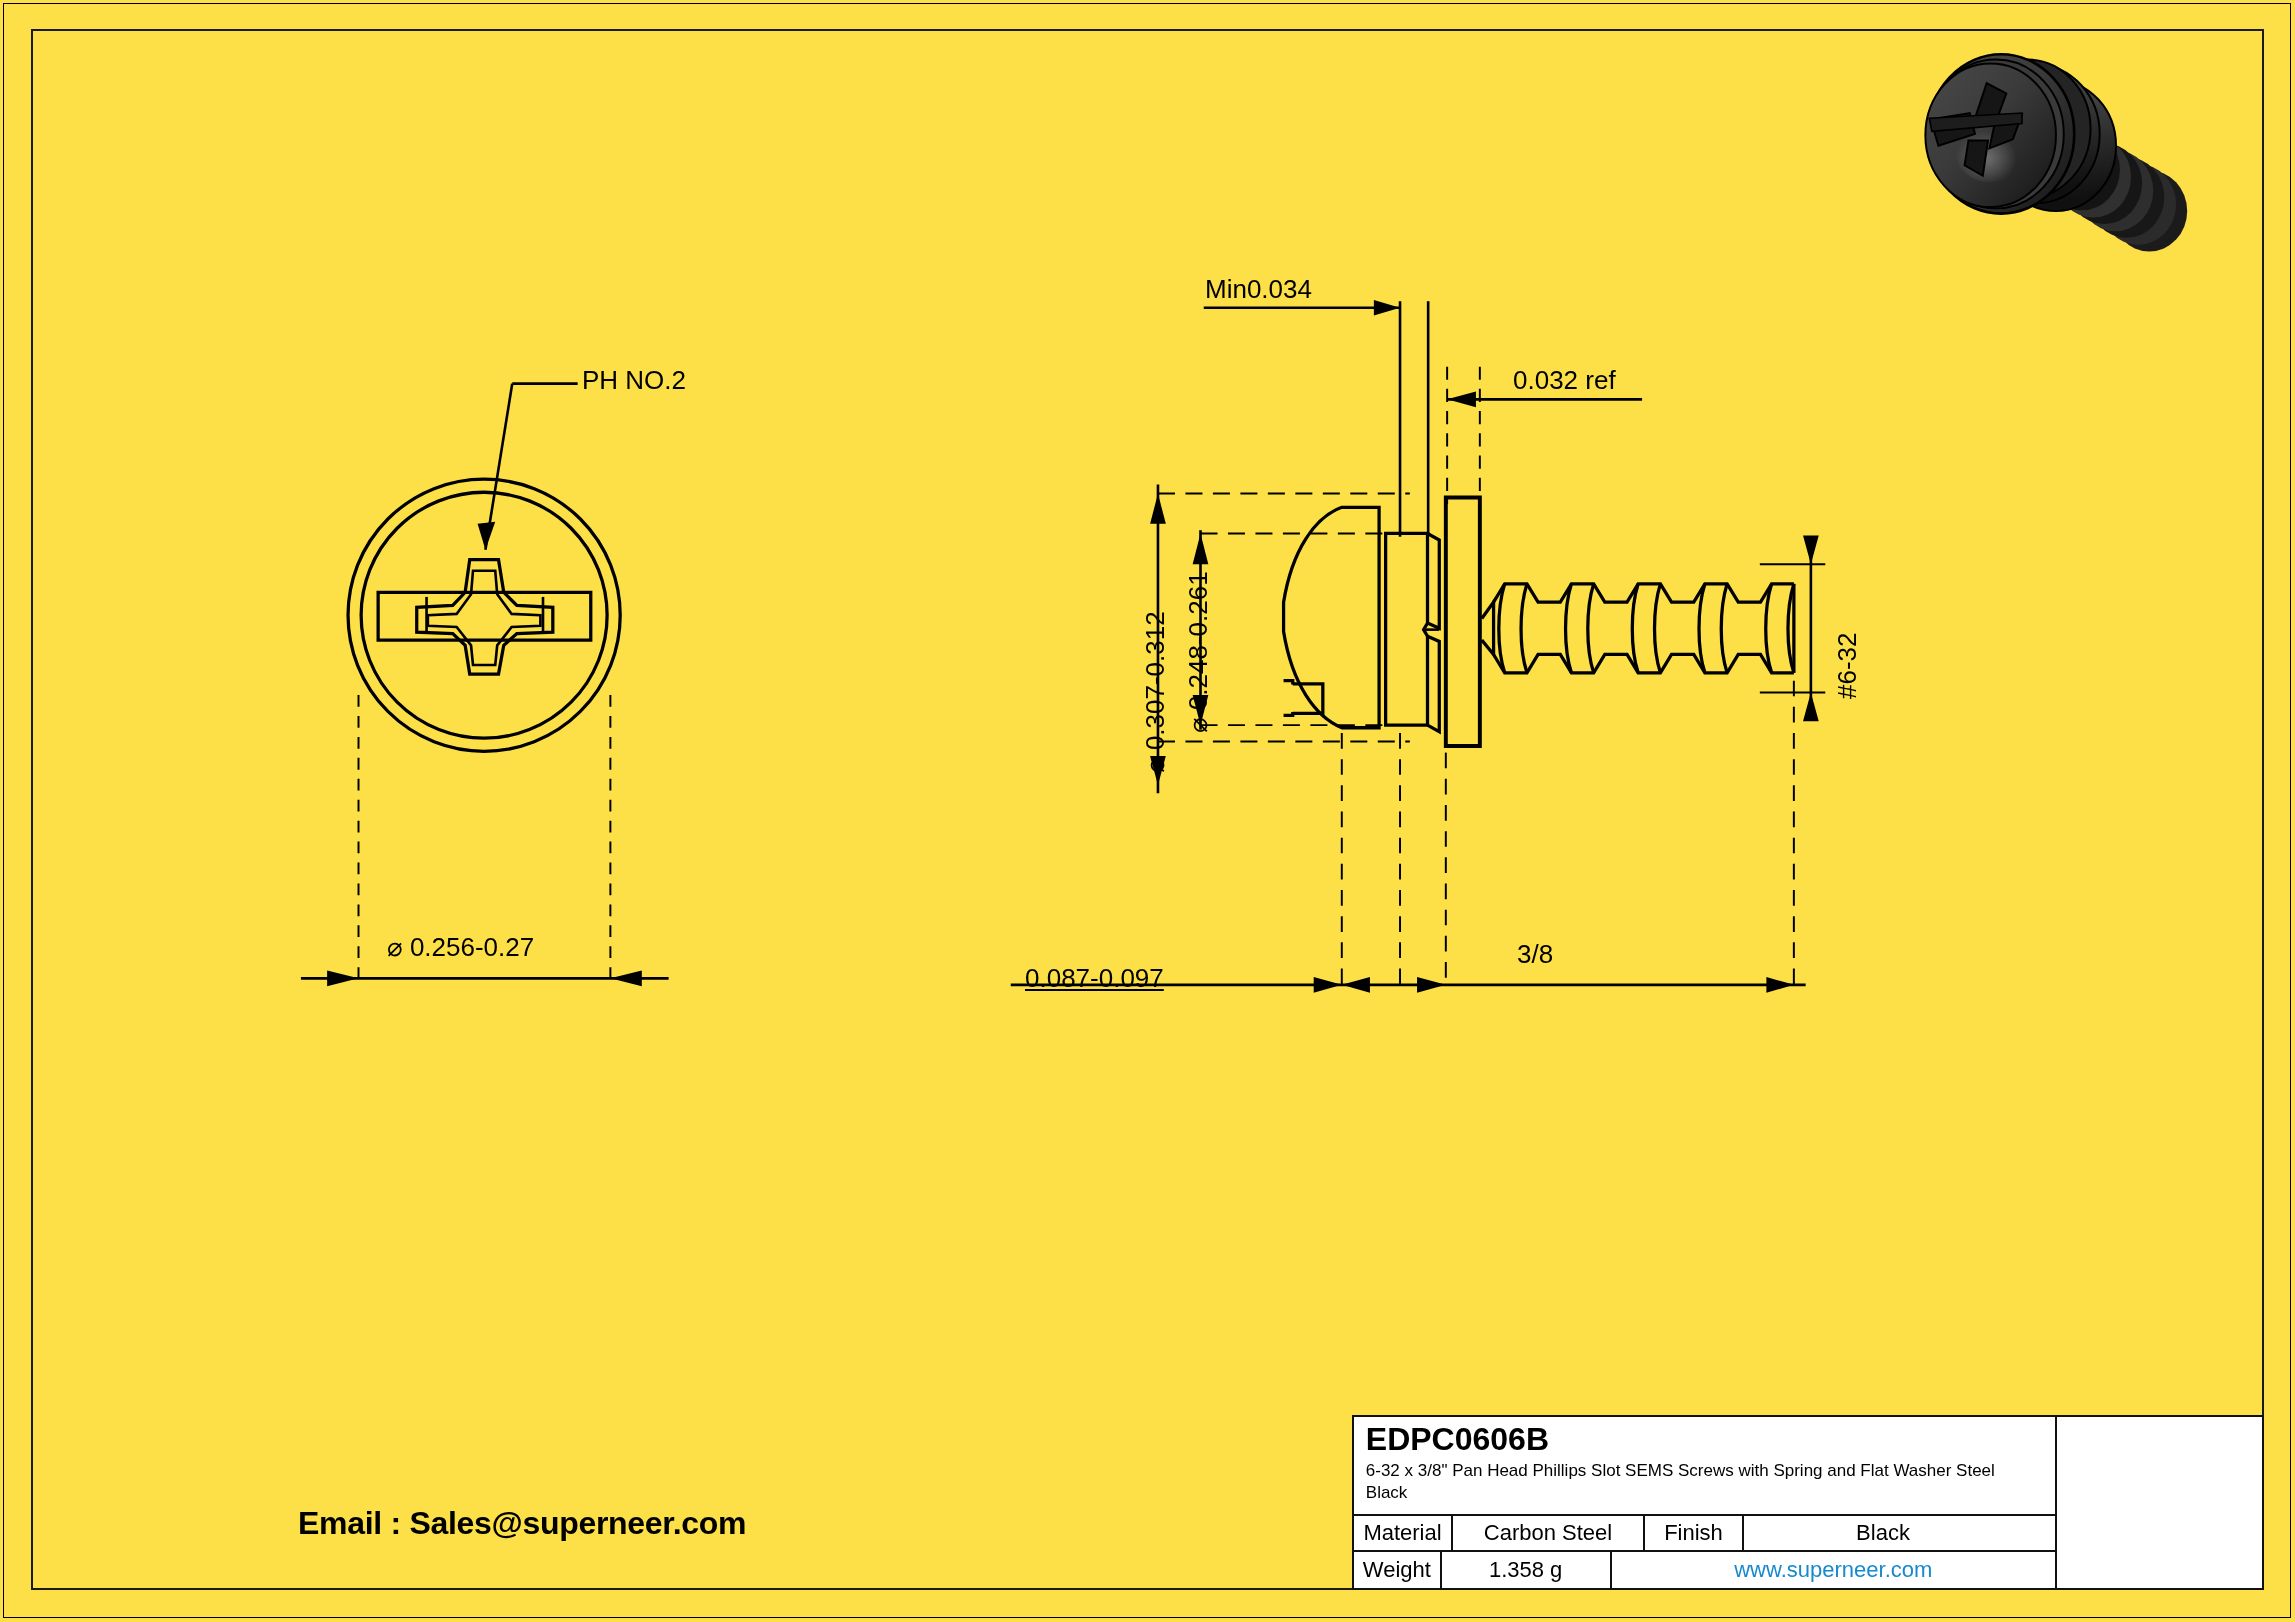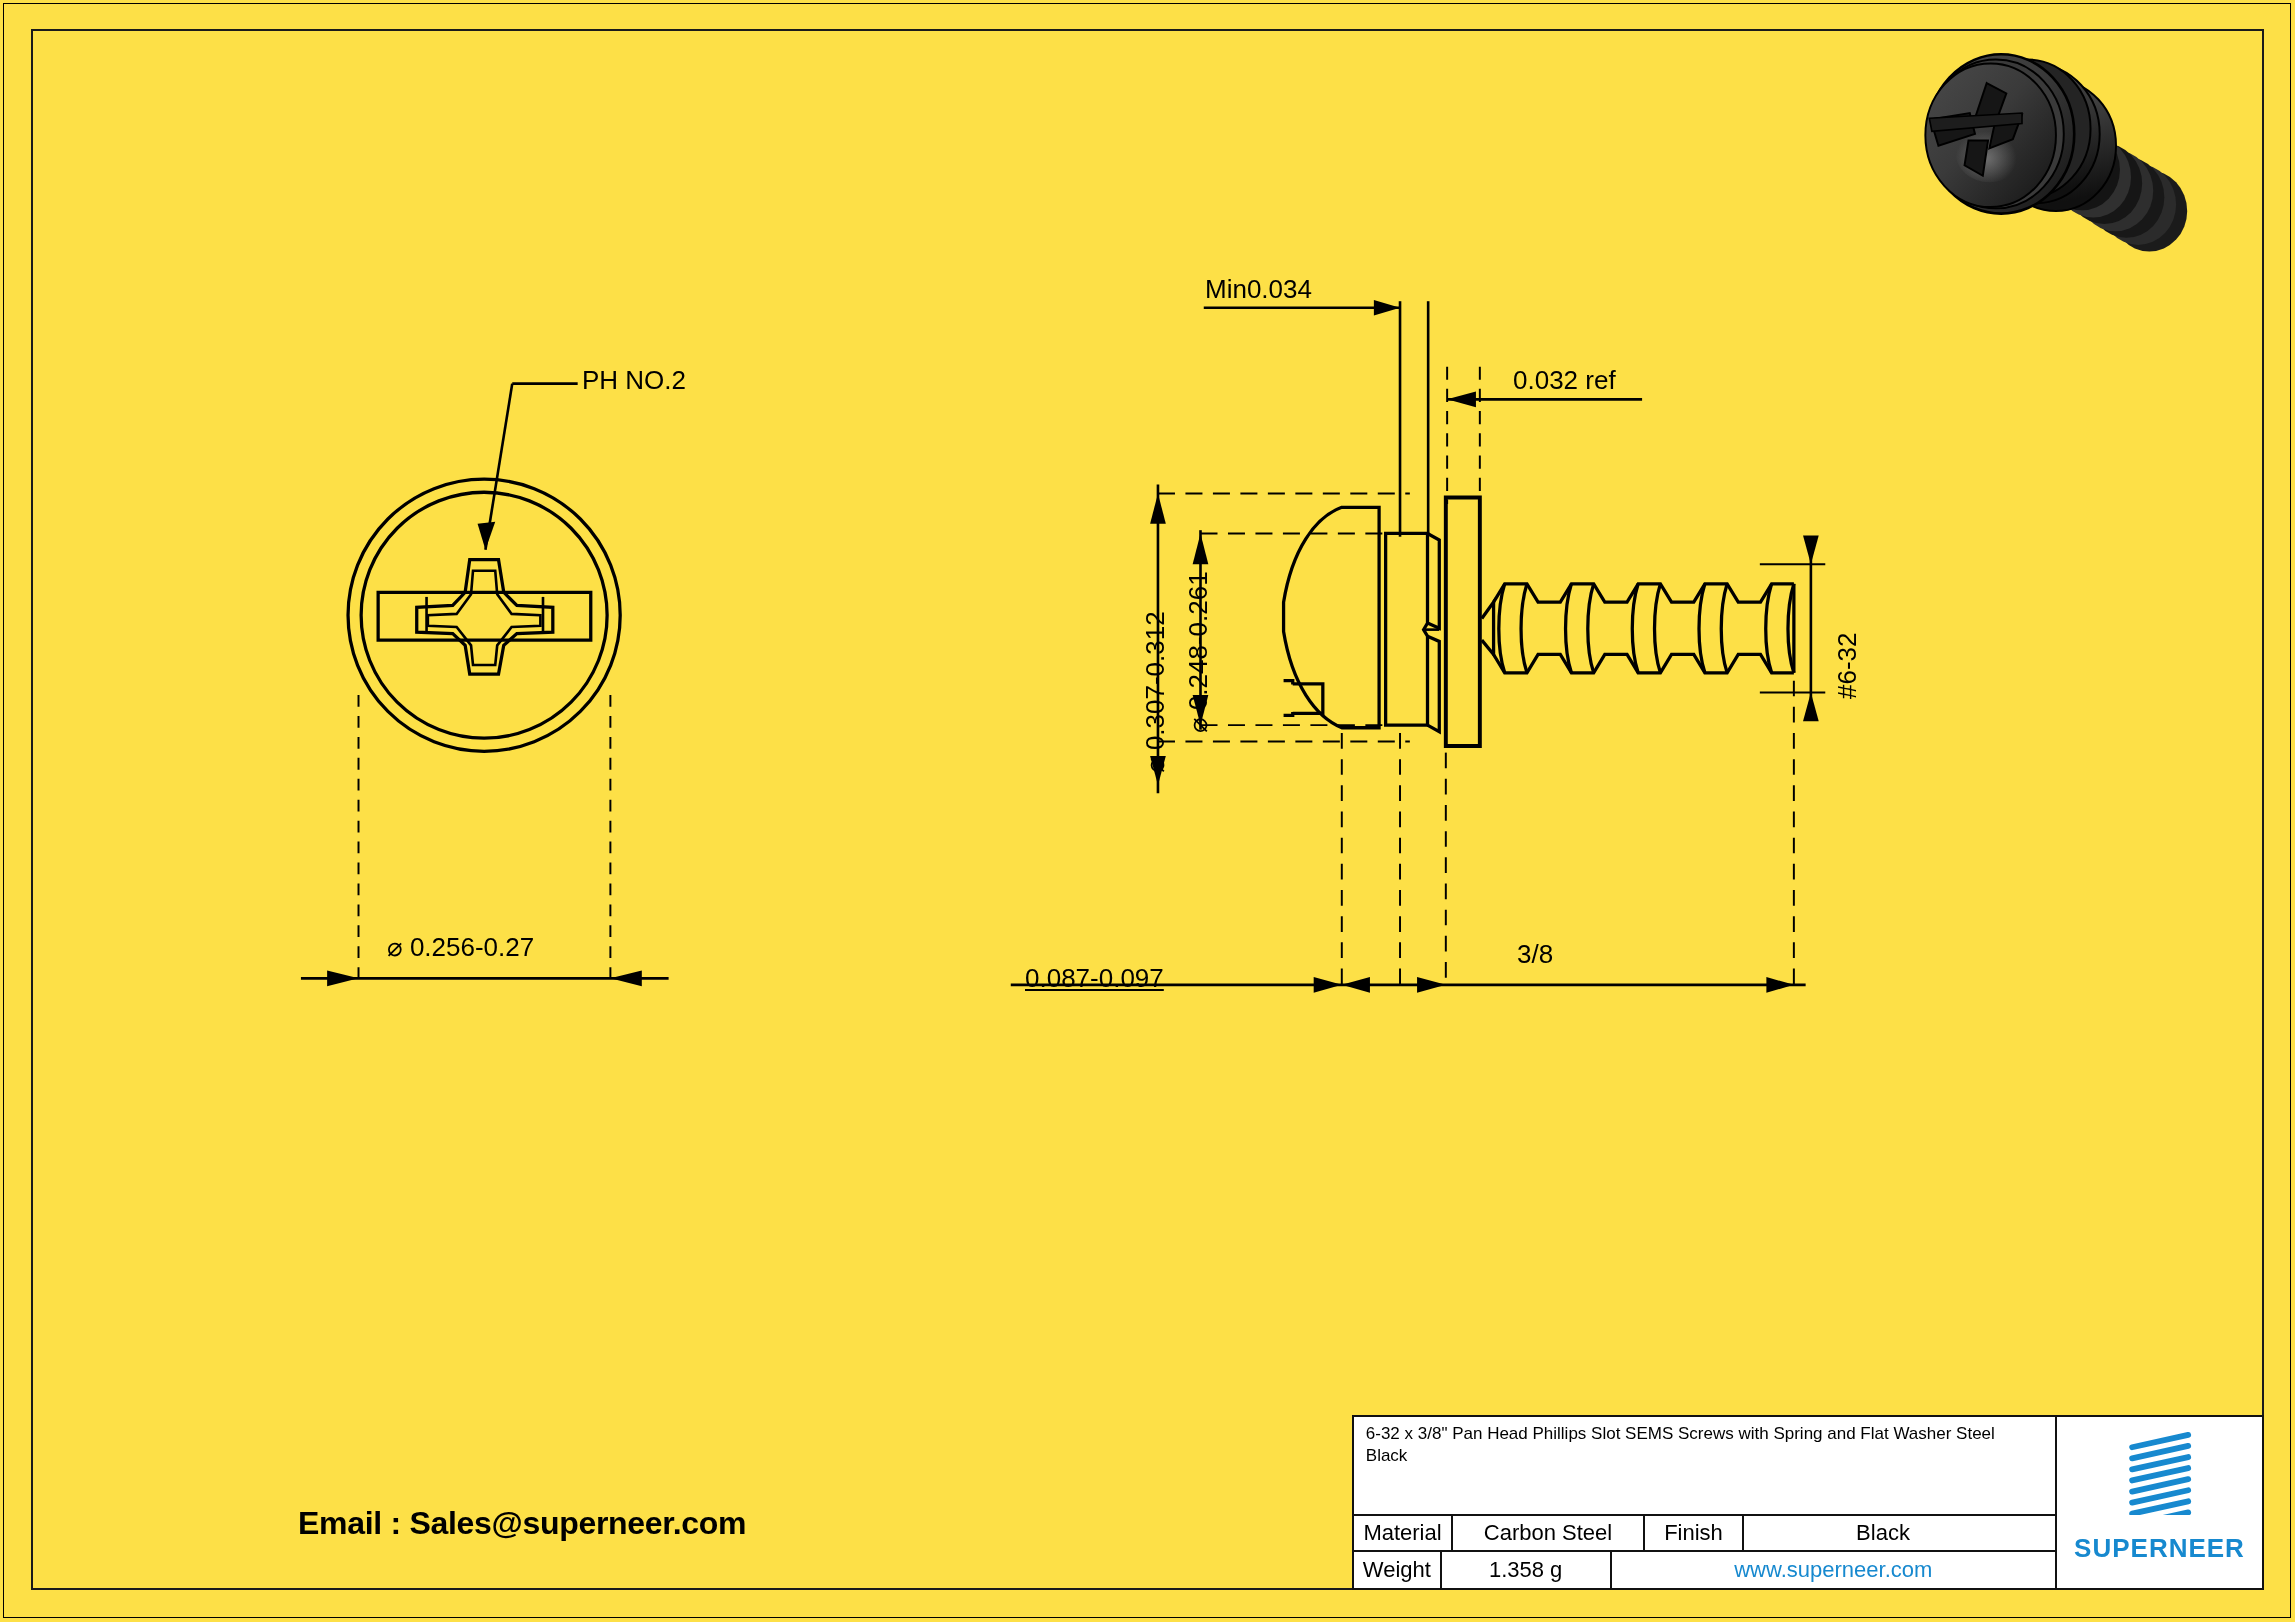--- a/index.html
+++ b/index.html
@@ -384,50 +384,36 @@
 
   <div class="dimtext" style="left:387px; top:932px;">⌀ 0.256-0.27</div>
 
   <div id="email-line">Email : Sales@superneer.com</div>
 
   <div id="title-block">
 
     <div id="tb-left">
 
       <div id="tb-desc">
+        <div id="part-number">EDPC0606B</div>
         <div id="part-desc">6-32 x 3/8" Pan Head Phillips Slot SEMS Screws with Spring and Flat Washer Steel Black</div>
       </div>
 
       <div class="tb-row first">
         <div class="tb-cell c-label">Material</div>
         <div class="tb-cell c-value">Carbon Steel</div>
         <div class="tb-cell c-label2">Finish</div>
         <div class="tb-cell c-value2 last">Black</div>
       </div>
 
       <div class="tb-row">
         <div class="tb-cell c-label">Weight</div>
         <div class="tb-cell c-value">1.358 g</div>
         <div class="tb-cell c-web last">www.superneer.com</div>
       </div>
 
     </div>
 
-    <div id="tb-logo">
-      <svg id="logo-mark" viewBox="0 0 120 132">
-        <g stroke="#1789cf" stroke-width="9" stroke-linecap="round" fill="none">
-          <line x1="18" y1="28" x2="104" y2="9"></line>
-          <line x1="18" y1="45" x2="104" y2="26"></line>
-          <line x1="18" y1="62" x2="104" y2="43"></line>
-          <line x1="18" y1="79" x2="104" y2="60"></line>
-          <line x1="18" y1="96" x2="104" y2="77"></line>
-          <line x1="18" y1="113" x2="104" y2="94"></line>
-          <line x1="18" y1="130" x2="104" y2="111"></line>
-          <line x1="18" y1="147" x2="104" y2="128"></line>
-        </g>
-      </svg>
-      <div id="logo-word">SUPERNEER</div>
-    </div>
 
   </div>
 
 </div>
 
 
 </body></html>

